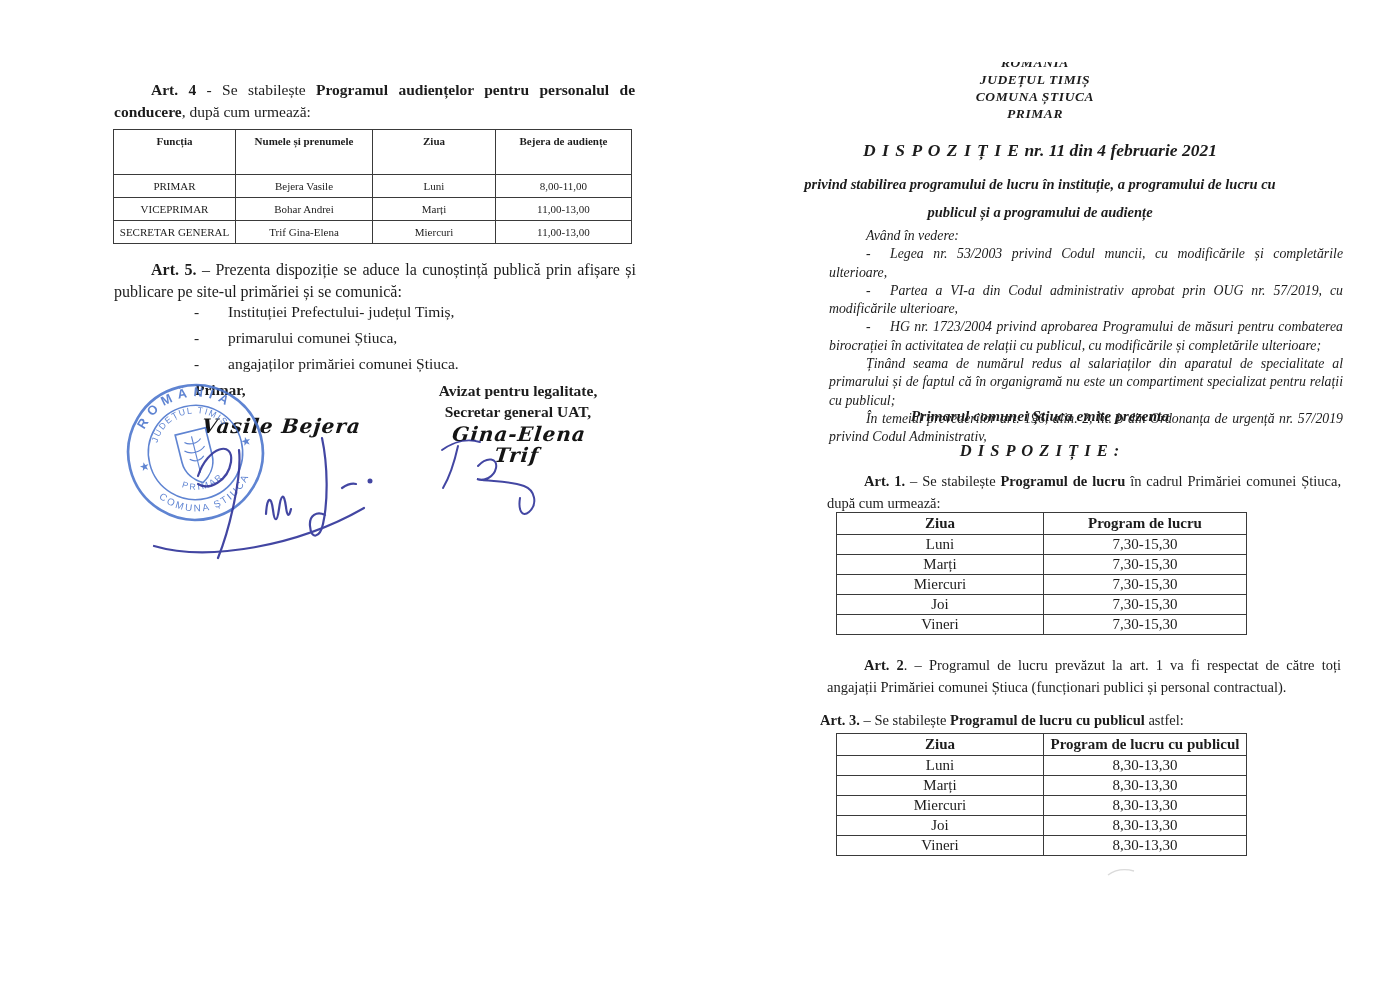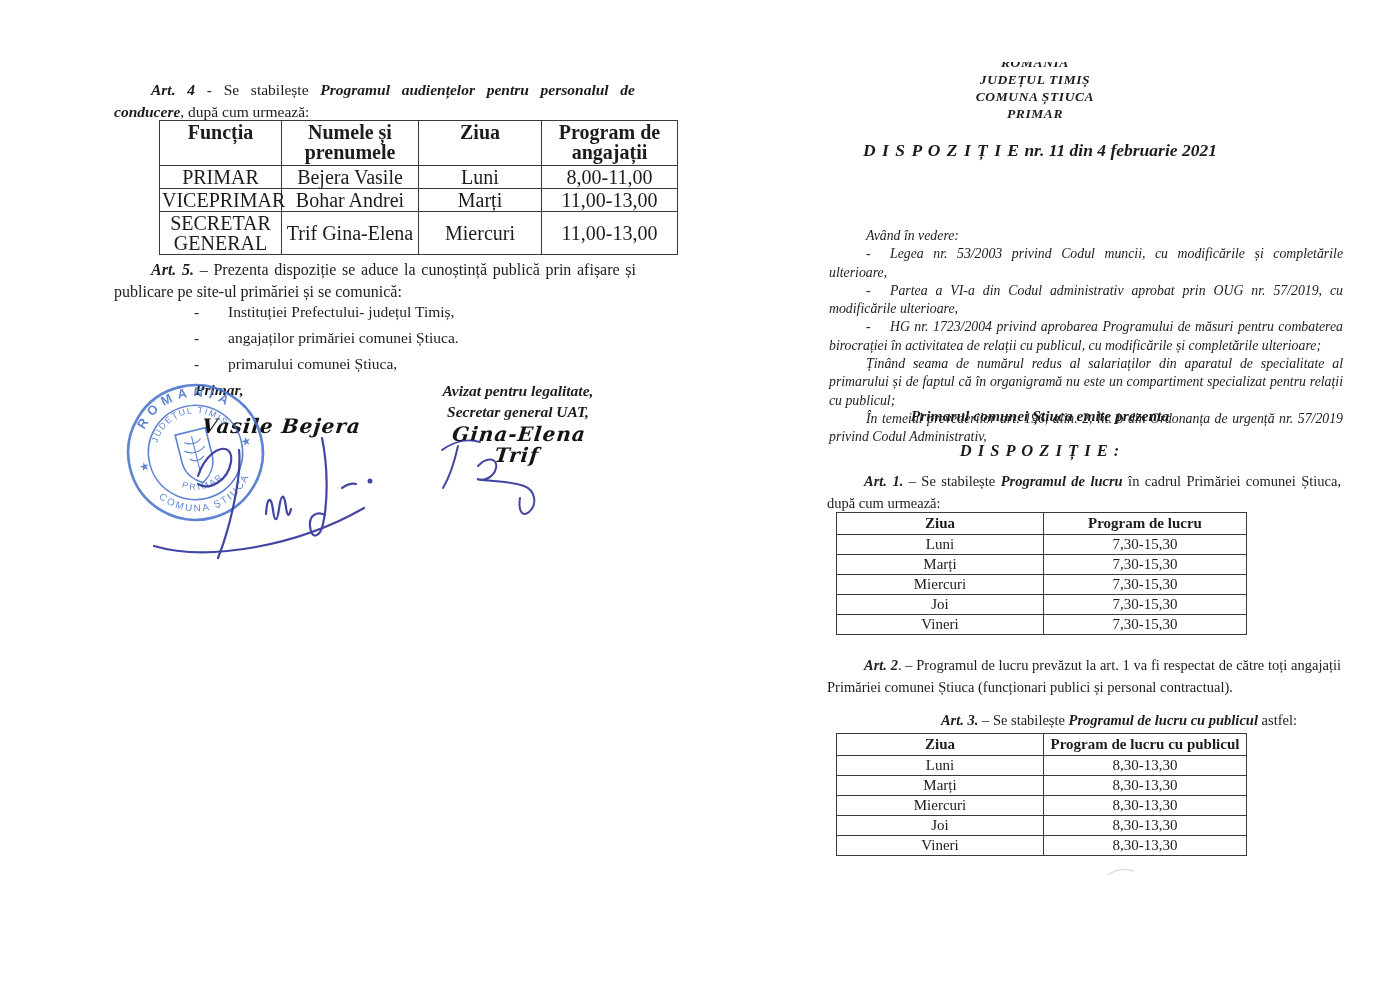--- a/index.html
+++ b/index.html
@@ -1,27 +1,27 @@
 <!DOCTYPE html>
 <html><head>
 <meta charset="utf-8">
 <style>
   html,body{margin:0;padding:0;}
   body{
     width:1400px;height:989px;position:relative;background:#ffffff;
     font-family:"Liberation Serif",serif;color:#1c1c1c;overflow:hidden;
   }
   .abs{position:absolute;}
-  .bi{font-weight:bold;font-style:italic;}
+  .bi{font-weight:bold;}
   .para{text-align:justify;}
   p{margin:0;}
 
   
   .lp-art4{left:114px;top:79px;width:521px;font-size:15.5px;line-height:21.5px;text-indent:37px;}
-  .aud-table{left:113px;top:120px;width:518px;border-collapse:collapse;table-layout:fixed;font-size:20px;margin-left:46px;}
+  .aud-table{left:113px;top:129px;width:518px;border-collapse:collapse;table-layout:fixed;font-size:11px;}
   .aud-table td,.aud-table th{border:1.4px solid #3a3a3a;text-align:center;padding:1px 2px;line-height:20px;}
   .aud-table th{font-weight:bold;vertical-align:top;height:42px;}
   .aud-table td{height:19px;vertical-align:middle;}
   .lp-art5{left:114px;top:259px;width:522px;font-size:16px;line-height:21.5px;text-indent:37px;}
   .a5-list{left:194px;top:299px;font-size:15.5px;}
   .a5-list p{line-height:26px;}
   .dash5{display:inline-block;width:34px;}
   .sig-title-left{left:195px;top:381px;font-size:15.5px;}
   .script{font-family:"DejaVu Serif",serif;font-style:italic;font-weight:bold;letter-spacing:1px;color:#141414;}
   .sig-name-left{left:202px;top:414px;font-size:20px;transform:skewX(-6deg);}
@@ -42,21 +42,21 @@
                font-size:14.5px;line-height:27.5px;}
   .preamble{left:783px;top:227px;width:514px;font-style:italic;font-size:13.8px;margin-left:46px;}
   .preamble p{line-height:18.3px;text-align:justify;text-indent:37px;}
   .dashp{display:inline-block;width:24px;text-indent:0;}
   .rp-emite{left:780px;top:407px;width:520px;text-align:center;font-weight:bold;font-style:italic;font-size:15.5px;}
   .rp-disp{left:780px;top:441px;width:520px;text-align:center;font-weight:bold;font-style:italic;
            font-size:16.5px;letter-spacing:1px;}
   .rp-art{width:514px;font-size:14.5px;line-height:22px;text-align:justify;text-indent:37px;margin-left:44px;}
   .rp-art1{left:783px;top:470px;}
   .rp-art2{left:783px;top:654px;}
-  .rp-art3{left:783px;top:712px;width:514px;font-size:14.5px;text-indent:37px;text-align:right;}
+  .rp-art3{left:783px;top:712px;width:514px;font-size:14.5px;text-indent:37px;}
   .sched-table{border-collapse:collapse;table-layout:fixed;font-size:15px;width:410px;}
   .sched-table td,.sched-table th{border:1.4px solid #3a3a3a;text-align:center;padding:0 2px;}
   .sched-table th{font-weight:bold;height:21px;line-height:21px;}
   .sched-table td{height:19px;line-height:19px;}
   .work-table{left:836px;top:512px;}
   .public-table{left:836px;top:733px;}
   .smudge{left:1106px;top:866px;}
 </style>
 </head>
 <body>
@@ -75,21 +75,21 @@
         <col style="width:122px">
         <col style="width:137px">
         <col style="width:123px">
         <col style="width:136px">
       </colgroup>
     <tbody>
         <tr>
       <th>Funcția</th>
       <th>Numele și prenumele</th>
       <th>Ziua</th>
-      <th>Program de angajații</th>
+      <th>Bejera de audiențe</th>
     </tr>
     <tr>
       <td>PRIMAR</td>
       <td>Bejera Vasile</td>
       <td>Luni</td>
       <td>8,00-11,00</td>
     </tr>
     <tr>
       <td>VICEPRIMAR</td>
       <td>Bohar Andrei</td>
@@ -106,22 +106,22 @@
     </table>
 
   <p class="abs para lp-art5">
     <b class="bi">Art. 5.</b>
     <span>–</span>
     <span>Prezenta dispoziție se aduce la cunoștință publică prin afișare și publicare pe site-ul primăriei și se comunică:</span>
   </p>
 
   <div class="abs a5-list">
     <p><span class="dash5">-</span><span>Instituției Prefectului- județul Timiș,</span></p>
+    <p><span class="dash5">-</span><span>primarului comunei Știuca,</span></p>
     <p><span class="dash5">-</span><span>angajaților primăriei comunei Știuca.</span></p>
-    <p><span class="dash5">-</span><span>primarului comunei Știuca,</span></p>
   </div>
 
   <div class="abs sig-title-left bi">Primar,</div>
   <div class="abs sig-name-left script">Vasile Bejera</div>
 
   <div class="abs sig-block-right">
     <div class="bi">Avizat pentru legalitate,</div>
     <div class="bi">Secretar general UAT,</div>
     <div class="script sig-name-right">Gina-Elena Trif</div>
   </div>
@@ -179,20 +179,21 @@
     <div>JUDEȚUL TIMIȘ</div>
     <div>COMUNA ȘTIUCA</div>
     <div>PRIMAR</div>
   </div>
 
   <div class="abs rp-title" style="left:60px;top:140px;">
     <span class="spaced">D I S P O Z I Ț I E</span>
     <span>nr. 11 din 4 februarie 2021</span>
   </div>
 
+  <div class="abs rp-subtitle" style="left:78px;top:171px;">privind stabilirea programului de lucru în instituție, a programului de lucru cu publicul și a programului de audiențe</div>
 
   <div class="abs preamble" style="left:83px;top:227px;">
     <p>Având în vedere:</p>
     <p><span class="dashp">-</span><span>Legea nr. 53/2003 privind Codul muncii, cu modificările și completările ulterioare,</span></p>
     <p><span class="dashp">-</span><span>Partea a VI-a din Codul administrativ aprobat prin OUG nr. 57/2019, cu modificările ulterioare,</span></p>
     <p><span class="dashp">-</span><span>HG nr. 1723/2004 privind aprobarea Programului de măsuri pentru combaterea birocrației în activitatea de relații cu publicul, cu modificările și completările ulterioare;</span></p>
     <p>Ținând seama de numărul redus al salariaților din aparatul de specialitate al primarului și de faptul că în organigramă nu este un compartiment specializat pentru relații cu publicul;</p>
     <p>În temeiul prevederilor art. 196, alin. 2, lit. b din Ordonanța de urgență nr. 57/2019 privind Codul Administrativ,</p>
   </div>
 

